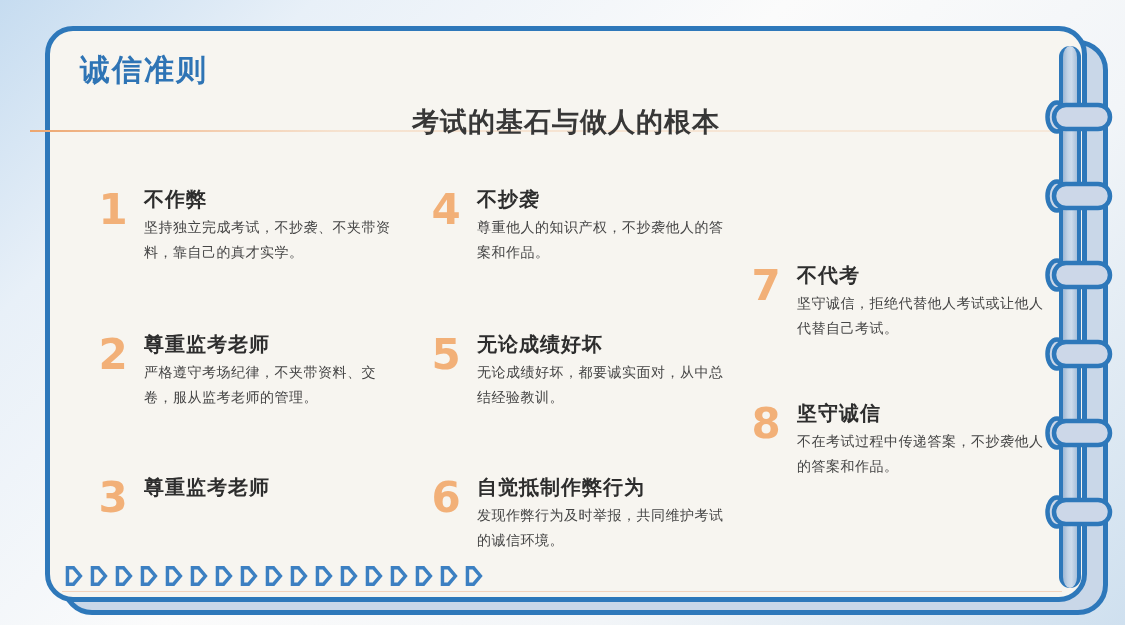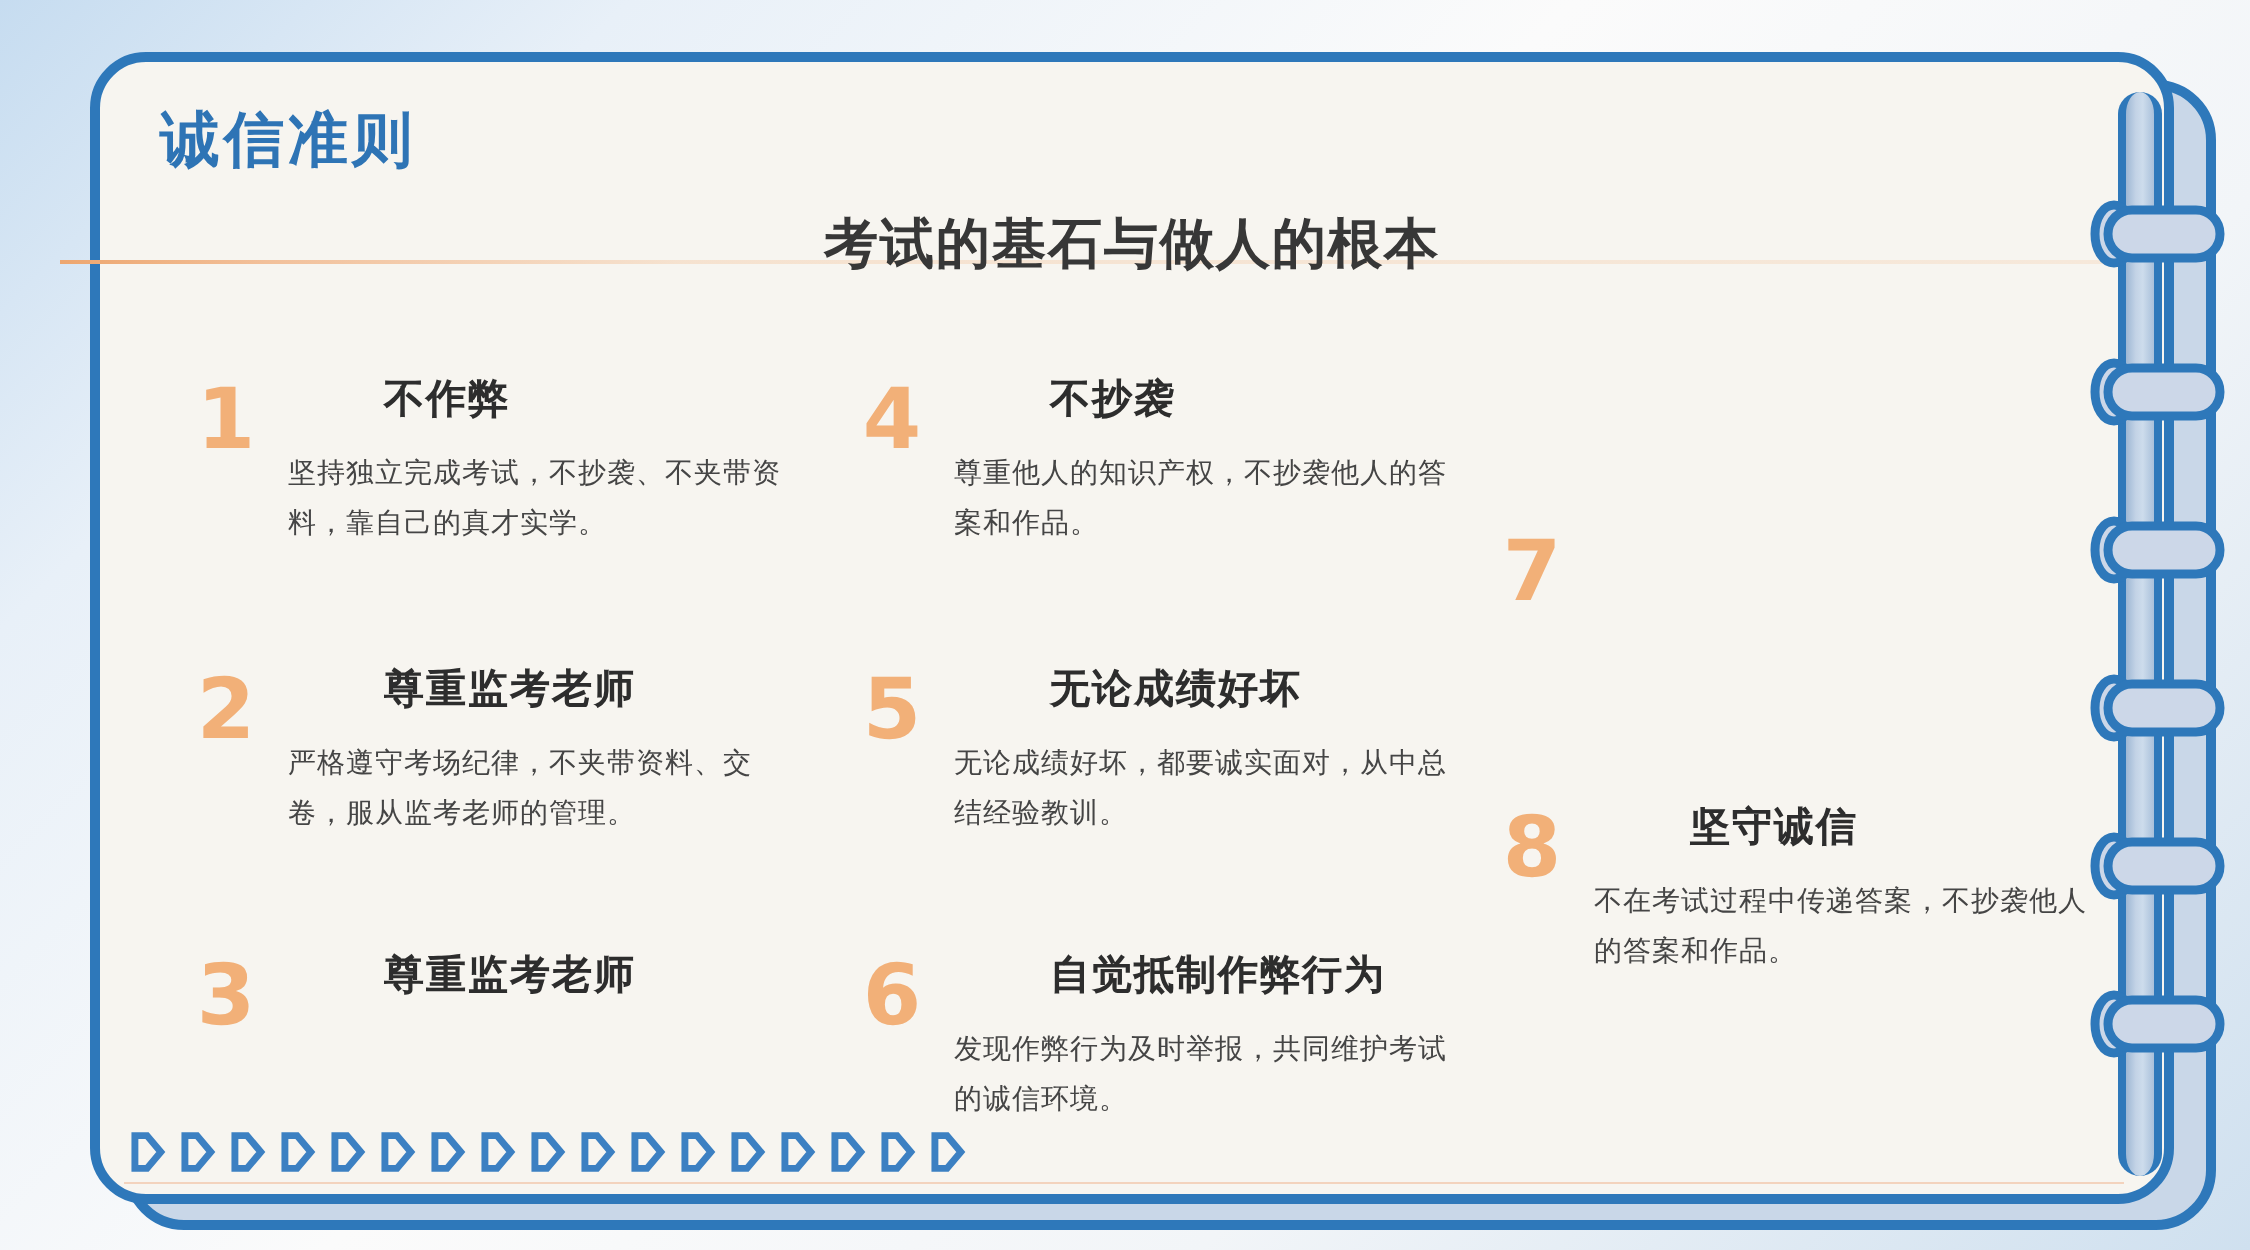--- a/index.html
+++ b/index.html
@@ -48,22 +48,22 @@
     position:absolute;left:45px;top:104px;width:1042px;text-align:center;
     font-size:27px;font-weight:bold;color:#373737;letter-spacing:1px;font-family:Liberation Mono, monospace;
   }
   
   .item{position:absolute;display:flex;gap:13px;}
   .item .num{
     width:36px;flex:none;text-align:center;
     font-size:42px;font-weight:bold;color:#f2b078;line-height:1.05;margin-top:2px;
   }
   .item .body{width:252px;}
-  .item .item-title{font-size:20px;font-weight:bold;color:#2d2d2d;letter-spacing:1px;margin-left:48px;}
-  .item .item-desc{margin-top:12px;font-size:14px;color:#454545;line-height:1.75;letter-spacing:0.5px;}
+  .item .item-title{font-size:20px;font-weight:bold;color:#2d2d2d;letter-spacing:1px;}
+  .item .item-desc{margin-top:2px;font-size:14px;color:#454545;line-height:1.75;letter-spacing:0.5px;}
   .col3 .body{width:248px;}
   
   .flag-row{position:absolute;left:64px;top:565px;display:flex;gap:6px;}
   .flag-row svg{display:block;}
 </style>
 </head>
 <body>
 
 <div class="stage">
 
@@ -142,20 +142,24 @@
   <div class="item" style="left:428px;top:474px;">
     <div class="num">6</div>
     <div class="body">
       <div class="item-title">自觉抵制作弊行为</div>
       <div class="item-desc">发现作弊行为及时举报，共同维护考试的诚信环境。</div>
     </div>
   </div>
 
   <div class="item col3" style="left:748px;top:262px;">
     <div class="num">7</div>
+    <div class="body">
+      <div class="item-title">不代考</div>
+      <div class="item-desc">坚守诚信，拒绝代替他人考试或让他人代替自己考试。</div>
+    </div>
   </div>
   <div class="item col3" style="left:748px;top:400px;">
     <div class="num">8</div>
     <div class="body">
       <div class="item-title">坚守诚信</div>
       <div class="item-desc">不在考试过程中传递答案，不抄袭他人的答案和作品。</div>
     </div>
   </div>
 
   <div class="flag-row" id="flagRow">

